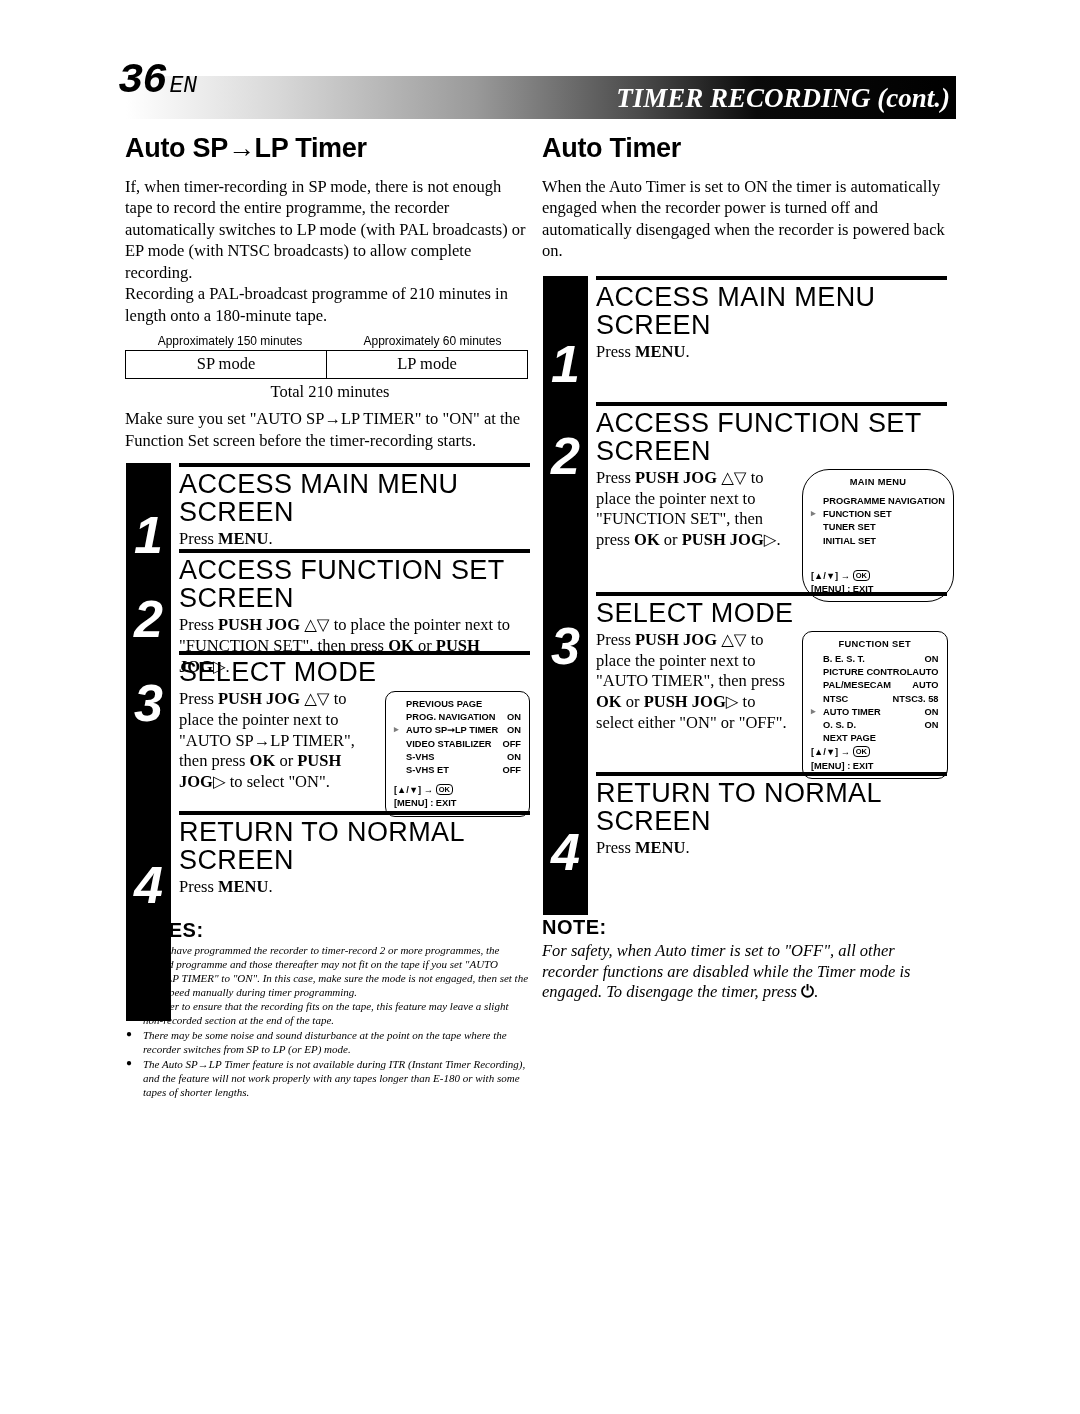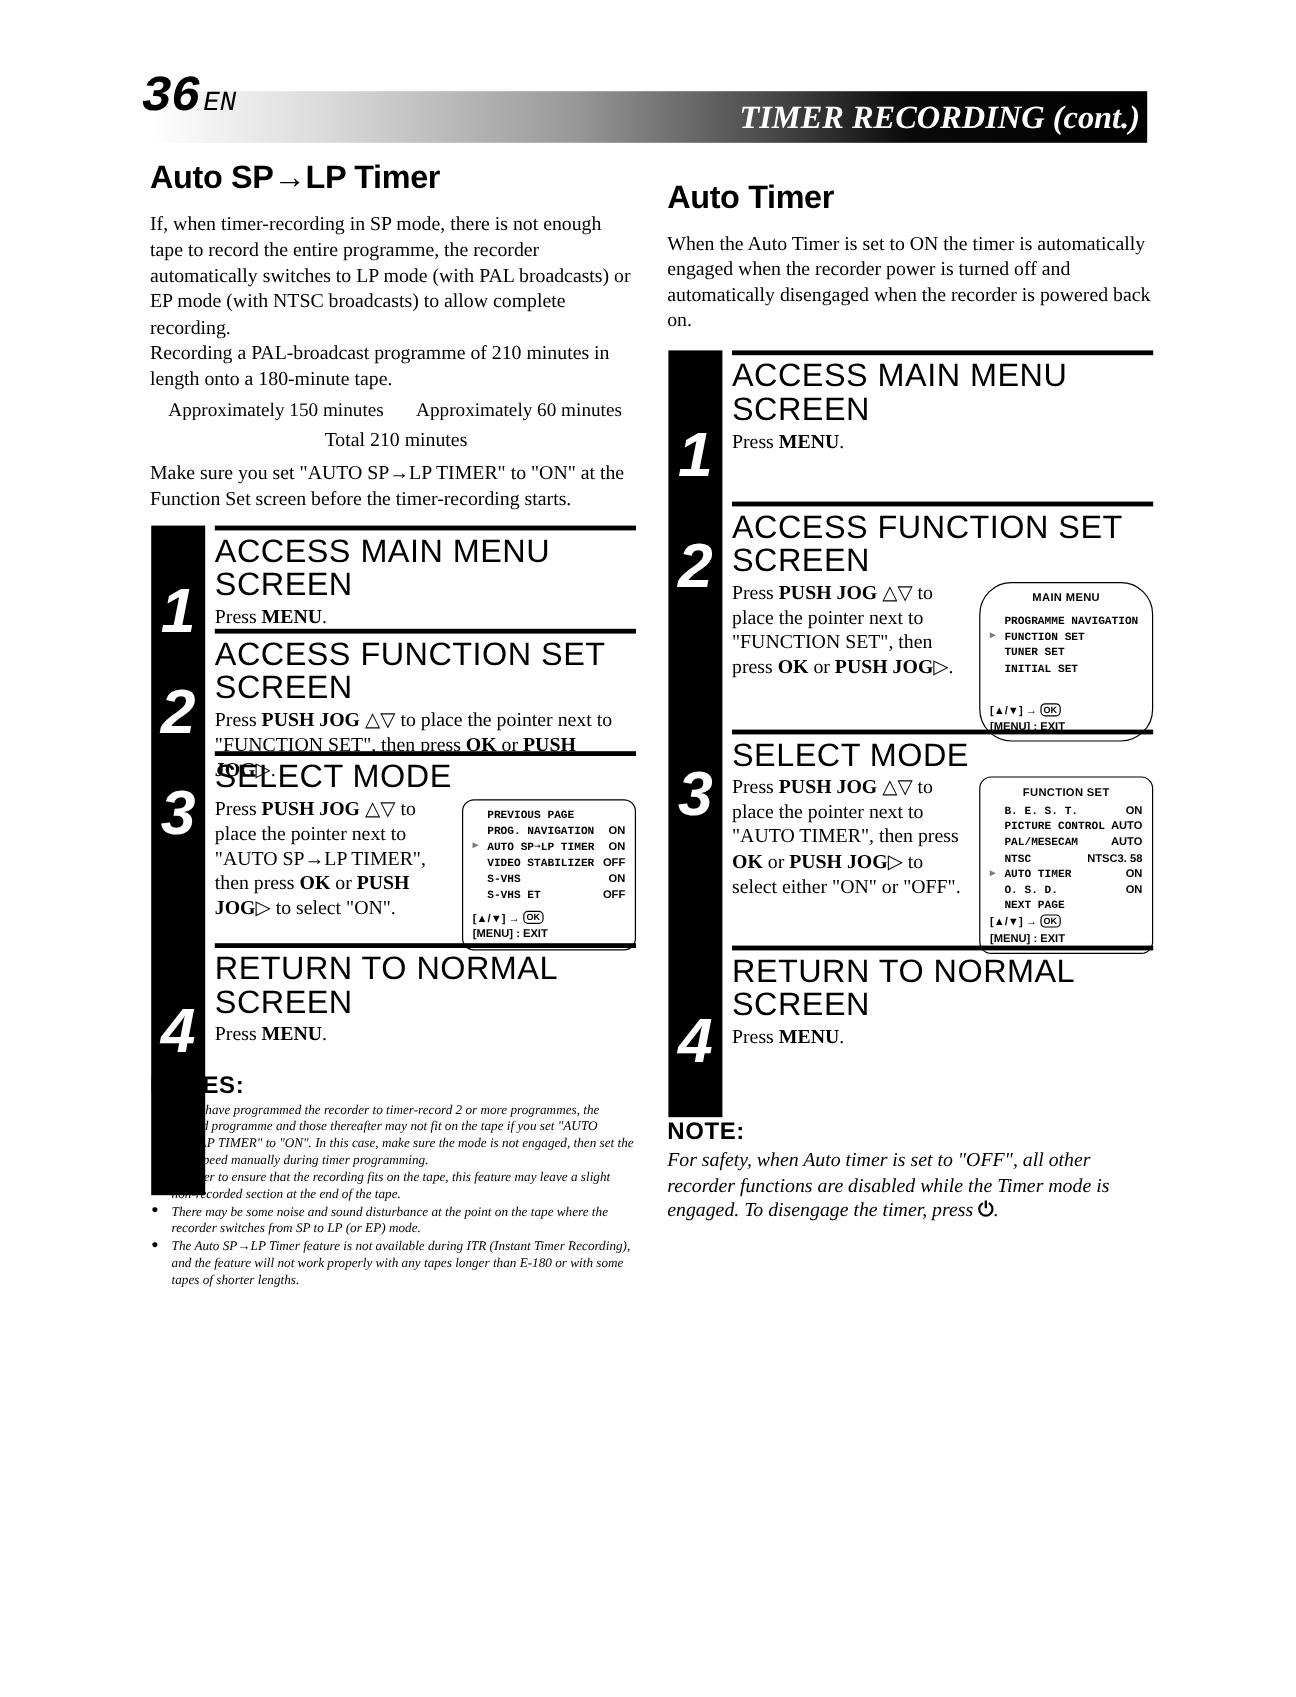--- a/index.html
+++ b/index.html
@@ -55,21 +55,21 @@
     white-space: nowrap;
   }
 
   
   .col {
     position: absolute;
     top: 133px;
     width: 412px;
   }
   .col-left  { left: 118px; }
-  .col-right { left: 549px; margin-top: 16px; }
+  .col-right { left: 535px; }
 
   .sect-title {
     font-family: "Liberation Sans", sans-serif;
     font-weight: bold;
     font-size: 27px;
     letter-spacing: -0.3px;
     margin: 0 0 12px 7px;
   }
 
   .body-text {
@@ -77,22 +77,22 @@
     font-size: 16.5px;
     line-height: 1.30;
     margin: 0 0 0 7px;
   }
   .body-text b { font-weight: bold; }
 
   
   .ex-labels {
     display: flex;
     margin: 8px 0 2px 7px;
-    font-family: Liberation Serif, serif;
-    font-size: 16px;
+    font-family: Liberation Sans, sans-serif;
+    font-size: 12px;
     align-items: center;
   }
   .ex-labels div { text-align: center; }
   .ex-labels .a { width: 210px; }
   .ex-labels .b { width: 195px; }
 
   .ex-table {
     display: flex;
     margin-left: 7px;
     border: 1.6px solid #000;
@@ -187,21 +187,21 @@
     text-align: center;
     margin-bottom: 6px;
     letter-spacing: 0.3px;
   }
   .osd-row {
     display: flex;
     align-items: baseline;
     position: relative;
     padding-left: 12px;
   }
-  .osd-row .lbl { flex: 1 1 auto; white-space: nowrap; font-family: Liberation Mono, monospace; }
+  .osd-row .lbl { flex: 1 1 auto; white-space: nowrap; }
   .osd-row .val { flex: 0 0 auto; text-align: right; }
   .ptr {
     position: absolute;
     left: 0;
     top: 1px;
     width: 9px;
     height: 9px;
     color: #7d7d7d;
     font-size: 9px;
     line-height: 9px;
@@ -271,20 +271,24 @@
 
   <h2 class="sect-title">Auto SP→LP Timer</h2>
 
   <p class="body-text">If, when timer-recording in SP mode, there is not enough tape to record the entire programme, the recorder automatically switches to LP mode (with PAL broadcasts) or EP mode (with NTSC broadcasts) to allow complete recording.</p>
   <p class="body-text">Recording a PAL-broadcast programme of 210 minutes in length onto a 180-minute tape.</p>
 
   <div class="ex-labels">
     <div class="a">Approximately 150 minutes</div>
     <div class="b">Approximately 60 minutes</div>
   </div>
+  <div class="ex-table">
+    <div class="cell first">SP mode</div>
+    <div class="cell second">LP mode</div>
+  </div>
   <div class="ex-total">Total 210 minutes</div>
 
   <p class="body-text">Make sure you set "AUTO SP→LP TIMER" to "ON" at the Function Set screen before the timer-recording starts.</p>
 
   <div class="steps">
     <div class="steps-bar" style="height:558px;"></div>
 
     <div class="step" style="height:86px;">
       <div class="step-rule"></div>
       <div class="step-num" style="top:46px;">1</div>

